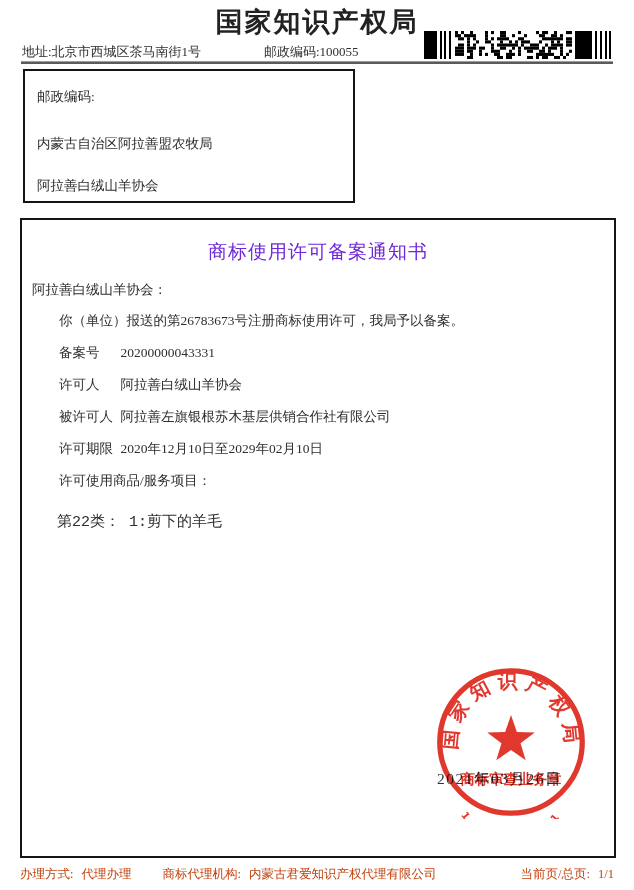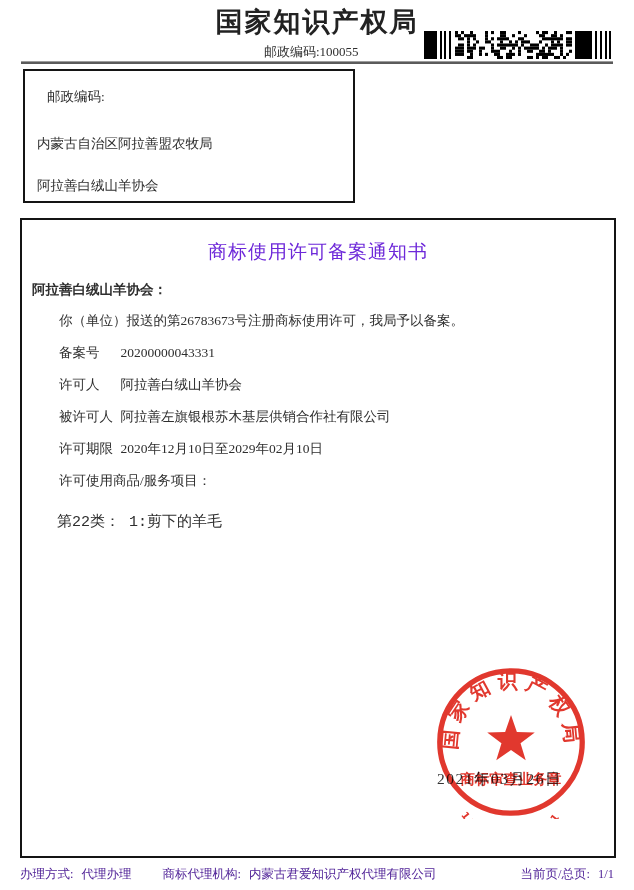--- a/index.html
+++ b/index.html
@@ -18,61 +18,62 @@
   .postal { position:absolute; top:43px; left:264px; font-size:13px; }
   .barcode { position:absolute; top:31px; left:424px; width:188px; height:28px; }
   .rule {
     position:absolute; top:61px; left:21px; width:592px; height:3px;
     background:#5b5b5b; border-top:1px solid #9c9c9c;
   }
   .box-left {
     position:absolute; top:69px; left:23px; width:332px; height:134px;
     border:2px solid #141414; padding:12px 12px 0 12px; font-size:13.5px;
   }
-  .box-left .l1 { margin-top:5px;margin-left:10px; }
+  .box-left .l1 { margin-top:5px; }
   .box-left .l2 { margin-top:29px; }
   .box-left .l3 { margin-top:24px; }
   .box-right {
     position:absolute; top:69px; left:368px; width:244px; height:134px;
     border:2px solid #141414; padding:24px 0 0 14px; font-size:13.5px;
   }
   .box-right .val { margin-top:28px; padding-left:5px; font-size:14px; letter-spacing:0.4px; }
   .main-box {
     position:absolute; top:218px; left:20px; width:596px; height:640px;
     border:2px solid #141414;
   }
   .notice-title { margin-top:19px; text-align:center; font-size:19px; letter-spacing:1px; color:#6d28d9; }
-  .addressee { margin:16px 0 11px 10px; font-size:13.5px;font-weight:bold; }
+  .addressee { margin:16px 0 11px 10px; font-size:13.5px; }
   .body-line { margin:13px 0 0 10px; text-indent:27px; font-size:13.5px; }
   .fields { margin-left:37px; font-size:13.5px; }
   .field-row { margin-top:14px; }
   .field-label { display:inline-block; width:58px; }
   .goods-heading { margin:14px 0 0 37px; font-size:13.5px; }
   .goods-line { margin:22px 0 0 35px; font-size:15px;font-family:Liberation Mono, monospace; }
   .seal-date {
     position:absolute; left:437px; top:769px; font-size:15.5px;
     color:#333; letter-spacing:1.5px; white-space:nowrap;
   }
   .seal {
     position:absolute; left:434px; top:665px; width:154px; height:154px;
     mix-blend-mode:multiply; opacity:0.93;
   }
   .footer {
-    position:absolute; top:866px; left:20px; width:594px; font-size:12.5px; color:#4c1d95;
+    position:absolute; top:866px; left:20px; width:594px; font-size:12.5px; color:#c2410c;
   }
   .footer .agency { margin-left:28px; }
   .footer .pageinfo { float:right; }
   .footer .lab { margin-right:8px; }
 </style>
 </head>
 <body>
 
 <div class="page">
 
   <div class="header-title">国家知识产权局</div>
+  <div class="addr">地址:北京市西城区茶马南街1号</div>
   <div class="postal">邮政编码:100055</div>
   <svg class="barcode" id="barcode-svg" viewBox="0 0 188 28" preserveAspectRatio="none">
       <rect x="0" y="0" width="13" height="28" fill="#000"></rect>
       <rect x="16" y="0" width="2" height="28" fill="#000"></rect>
       <rect x="20" y="0" width="2" height="28" fill="#000"></rect>
       <rect x="25" y="0" width="2" height="28" fill="#000"></rect>
       <rect x="31" y="0" width="3" height="3.12" fill="#000"></rect>
       <rect x="31" y="3.12" width="3" height="3.12" fill="#000"></rect>
       <rect x="31" y="15.600000000000001" width="3" height="3.12" fill="#000"></rect>
       <rect x="31" y="18.72" width="3" height="3.12" fill="#000"></rect>

